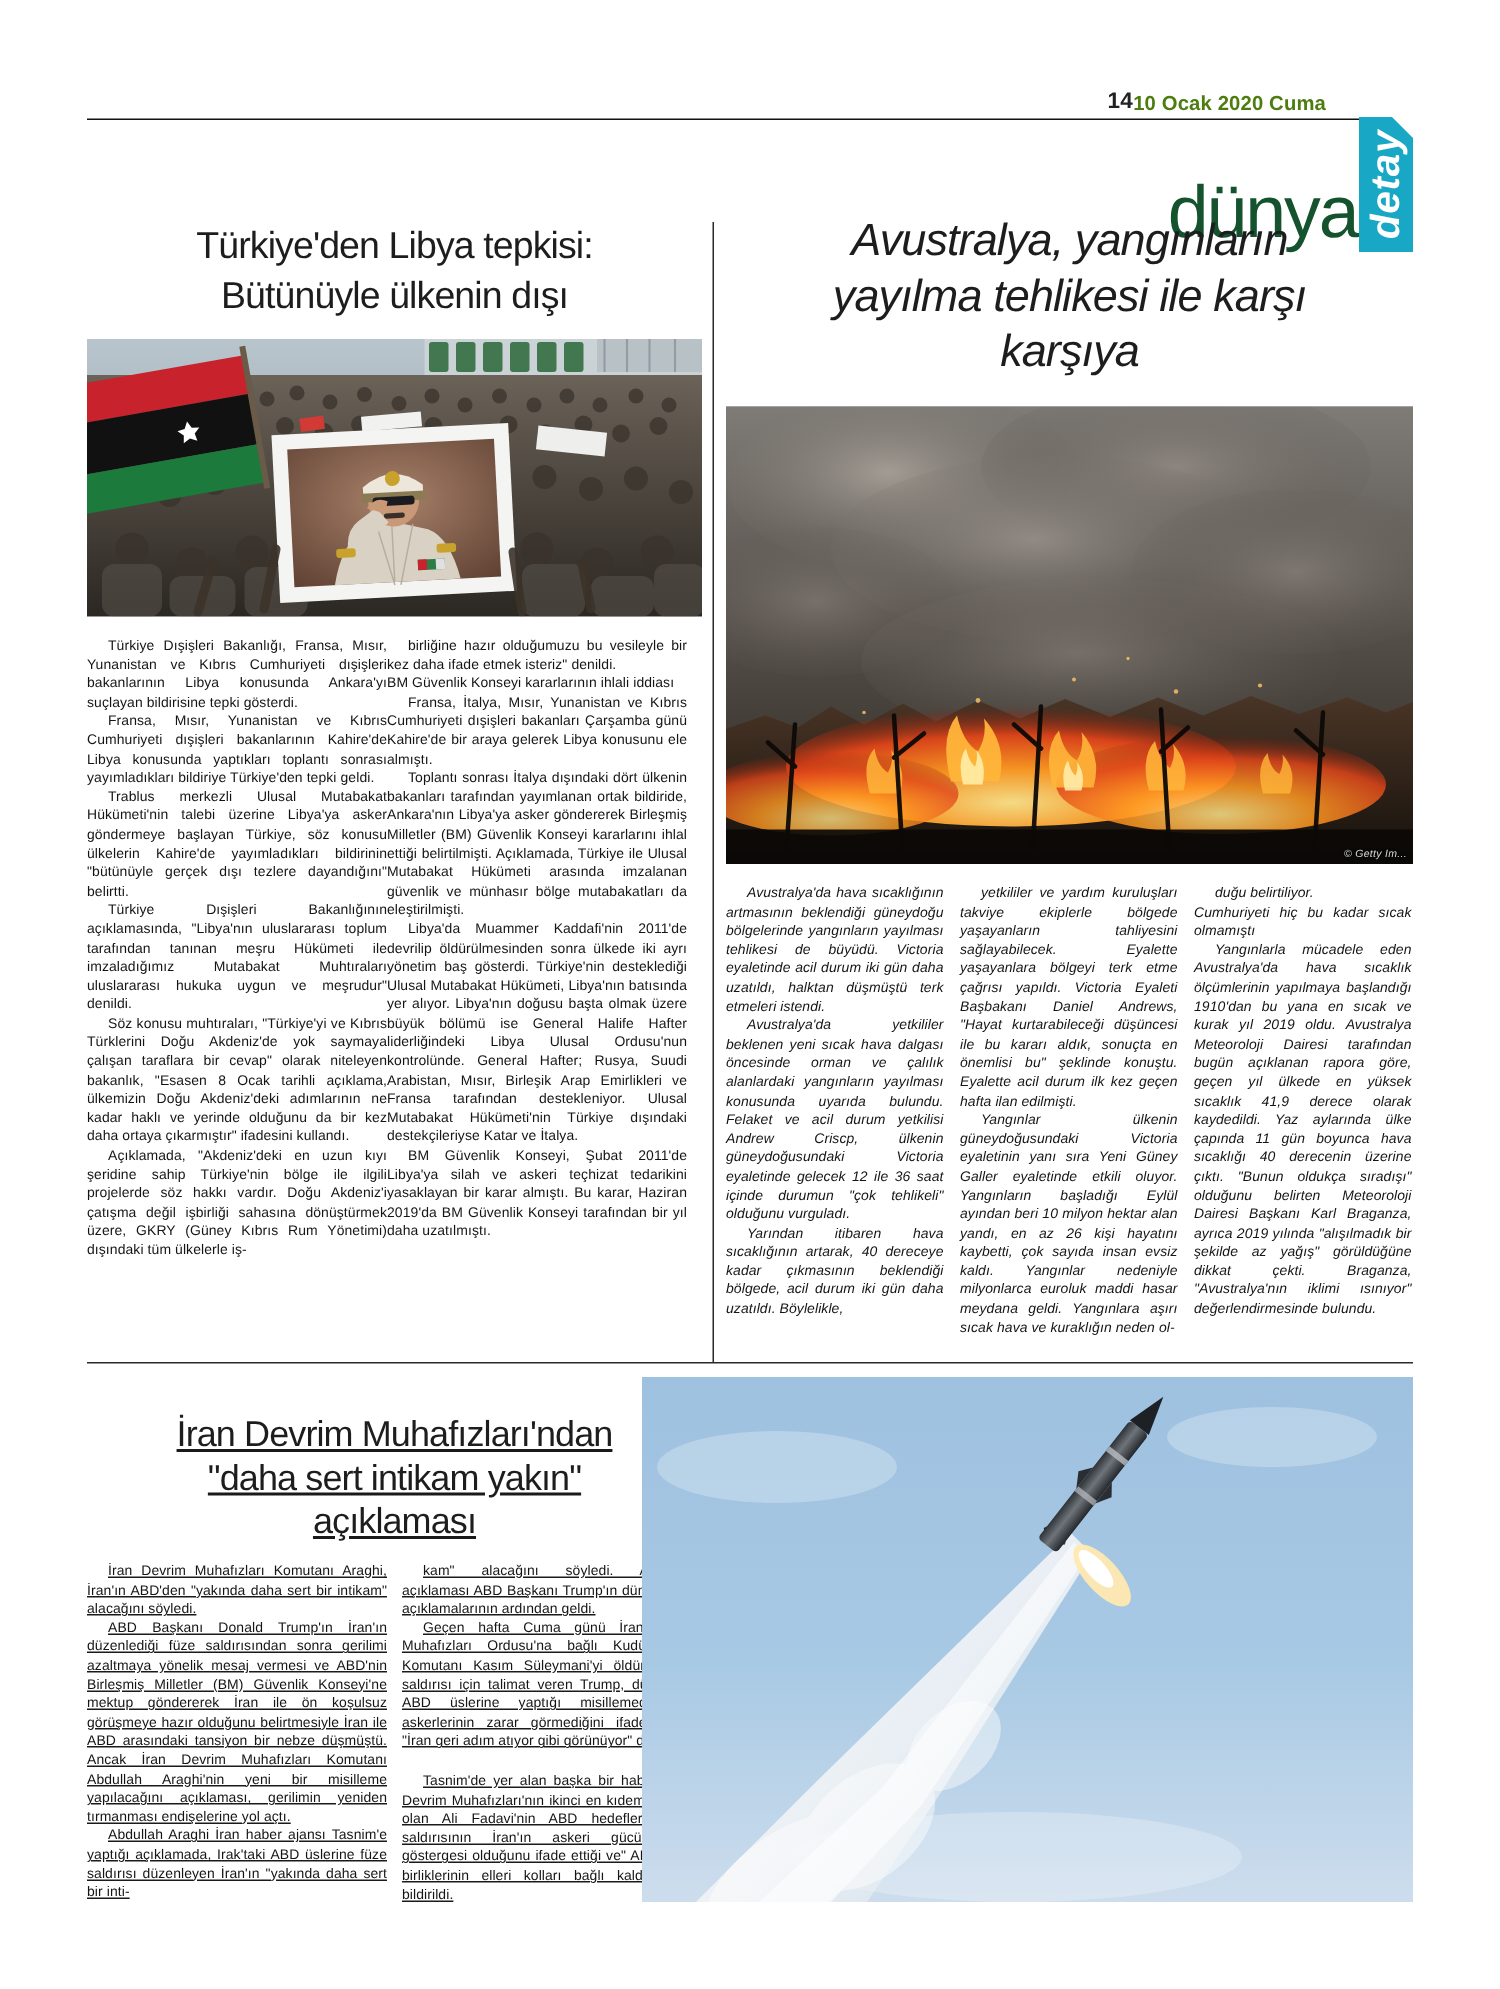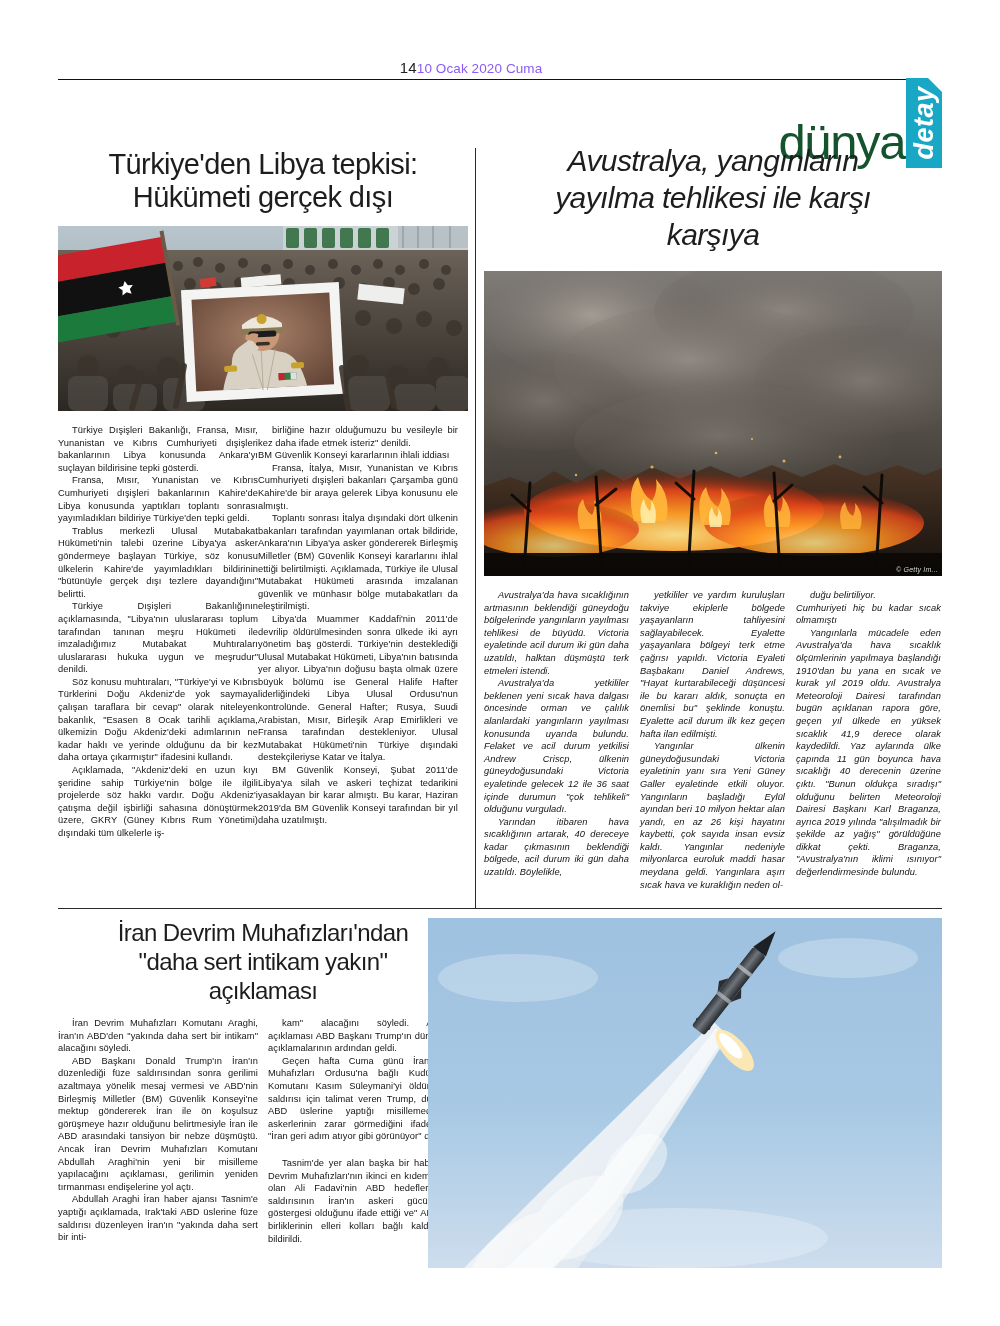--- a/index.html
+++ b/index.html
@@ -12,29 +12,30 @@
     position:relative;
     overflow:hidden;
   }
   .page { width:1000px; height:1326px; position:relative; padding:0; }
 
   
   .masthead {
     position:absolute; left:58px; top:50px; width:884px; height:90px;
   }
   .mast-row {
-    display:flex; align-items:flex-end; justify-content:center;
+    display:flex; align-items:flex-end; justify-content:flex-end;
     height:26px;
+    font-weight:bold;
   }
   .page-num {
     font-size:15px; color:#222; letter-spacing:0.2px;
     font-family:"Liberation Sans", sans-serif;
   }
   .page-date {
-    font-size:13.5px; color:#8b5cf6; letter-spacing:0.1px;
+    font-size:13.5px; color:#4d7c0f; letter-spacing:0.1px;
     margin-right:58px;
   }
   .mast-rule {
     border-bottom:1.4px solid #111;
     width:884px; margin-top:3px;
   }
   .section-wrap {
     position:absolute; right:0px; top:28px;
     display:flex; align-items:flex-end; gap:0px;
   }
@@ -87,21 +88,21 @@
     letter-spacing:0.06px;
     color:#141414;
     font-family:"Liberation Sans", sans-serif;
     -webkit-hyphens:auto; hyphens:auto;
   }
   .body-col p.noindent { text-indent:0; }
   .body-col { }
 
   
   #art-libya { position:absolute; left:58px; top:148px; width:410px; }
-  #art-libya .headline { font-size:29px; line-height:33px; }
+  #art-libya .headline { font-size:25px; line-height:33px; }
   .photo {
     position:relative; overflow:hidden; background:#555;
   }
   #libya-photo { margin-top:12px; width:410px; height:185px; }
   #libya-cols {
     display:flex; gap:0; margin-top:13px; width:410px;
   }
   #libya-cols .body-col { width:200px; }
 
   
@@ -116,21 +117,21 @@
     position:absolute; left:475px; top:148px;
     width:1px; height:760px; background:#2a2a2a;
   }
   
   .hrule-bottom {
     position:absolute; left:58px; top:908px;
     width:884px; height:1px; background:#2a2a2a;
   }
 
   
-  #art-iran { position:absolute; left:58px; top:918px; width:410px; }
+  #art-iran { position:absolute; left:58px; top:942px; width:410px;text-decoration:underline; }
   #art-iran .headline { font-size:24px; line-height:29px; }
   #iran-cols { display:flex; gap:10px; margin-top:12px; width:410px; }
   #iran-cols .body-col { width:200px; }
   #iran-photo {
     position:absolute; left:428px; top:918px;
     width:514px; height:350px;
   }
 
   
   .ph-svg { display:block; width:100%; height:100%; }
@@ -162,21 +163,21 @@
       </span>
     </div>
   </div>
 
   <div class="vrule-main"></div>
   <div class="hrule-bottom"></div>
 
   <div id="art-libya">
     <div class="headline">
       <div>Türkiye'den Libya tepkisi:</div>
-      <div>Hükümeti gerçek dışı</div>
+      <div>Bütünüyle ülkenin dışı</div>
     </div>
 
     <div class="photo" id="libya-photo">
       <svg class="ph-svg" viewBox="0 0 410 185" preserveAspectRatio="none">
         <defs>
           <linearGradient id="sky1" x1="0" y1="0" x2="0" y2="1">
             <stop offset="0%" stop-color="#b9c5cd"></stop>
               <stop offset="100%" stop-color="#8e9aa2"></stop>
           </linearGradient>
           <linearGradient id="crowdg" x1="0" y1="0" x2="0" y2="1">

